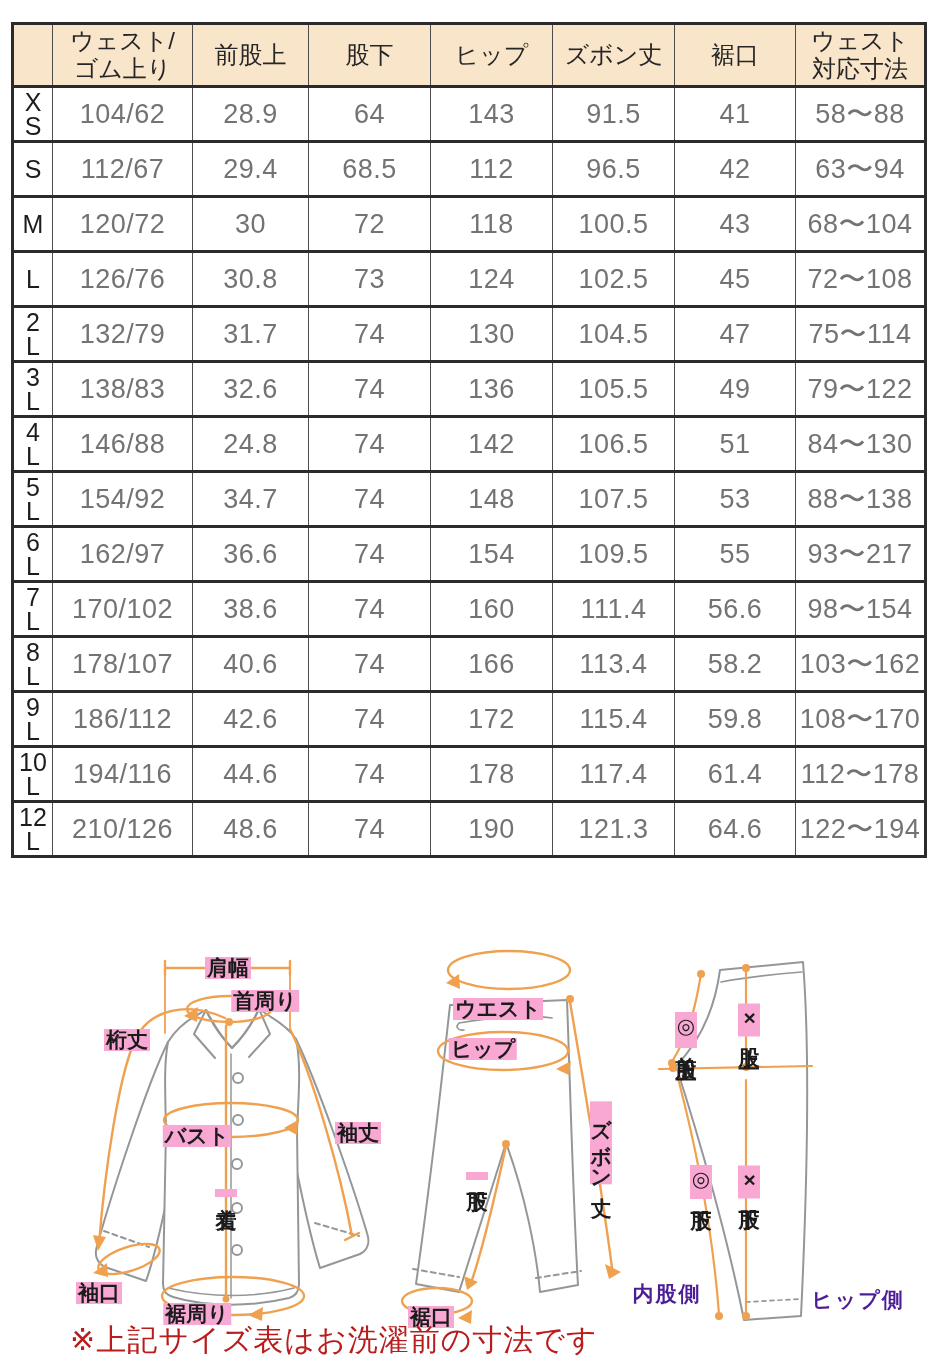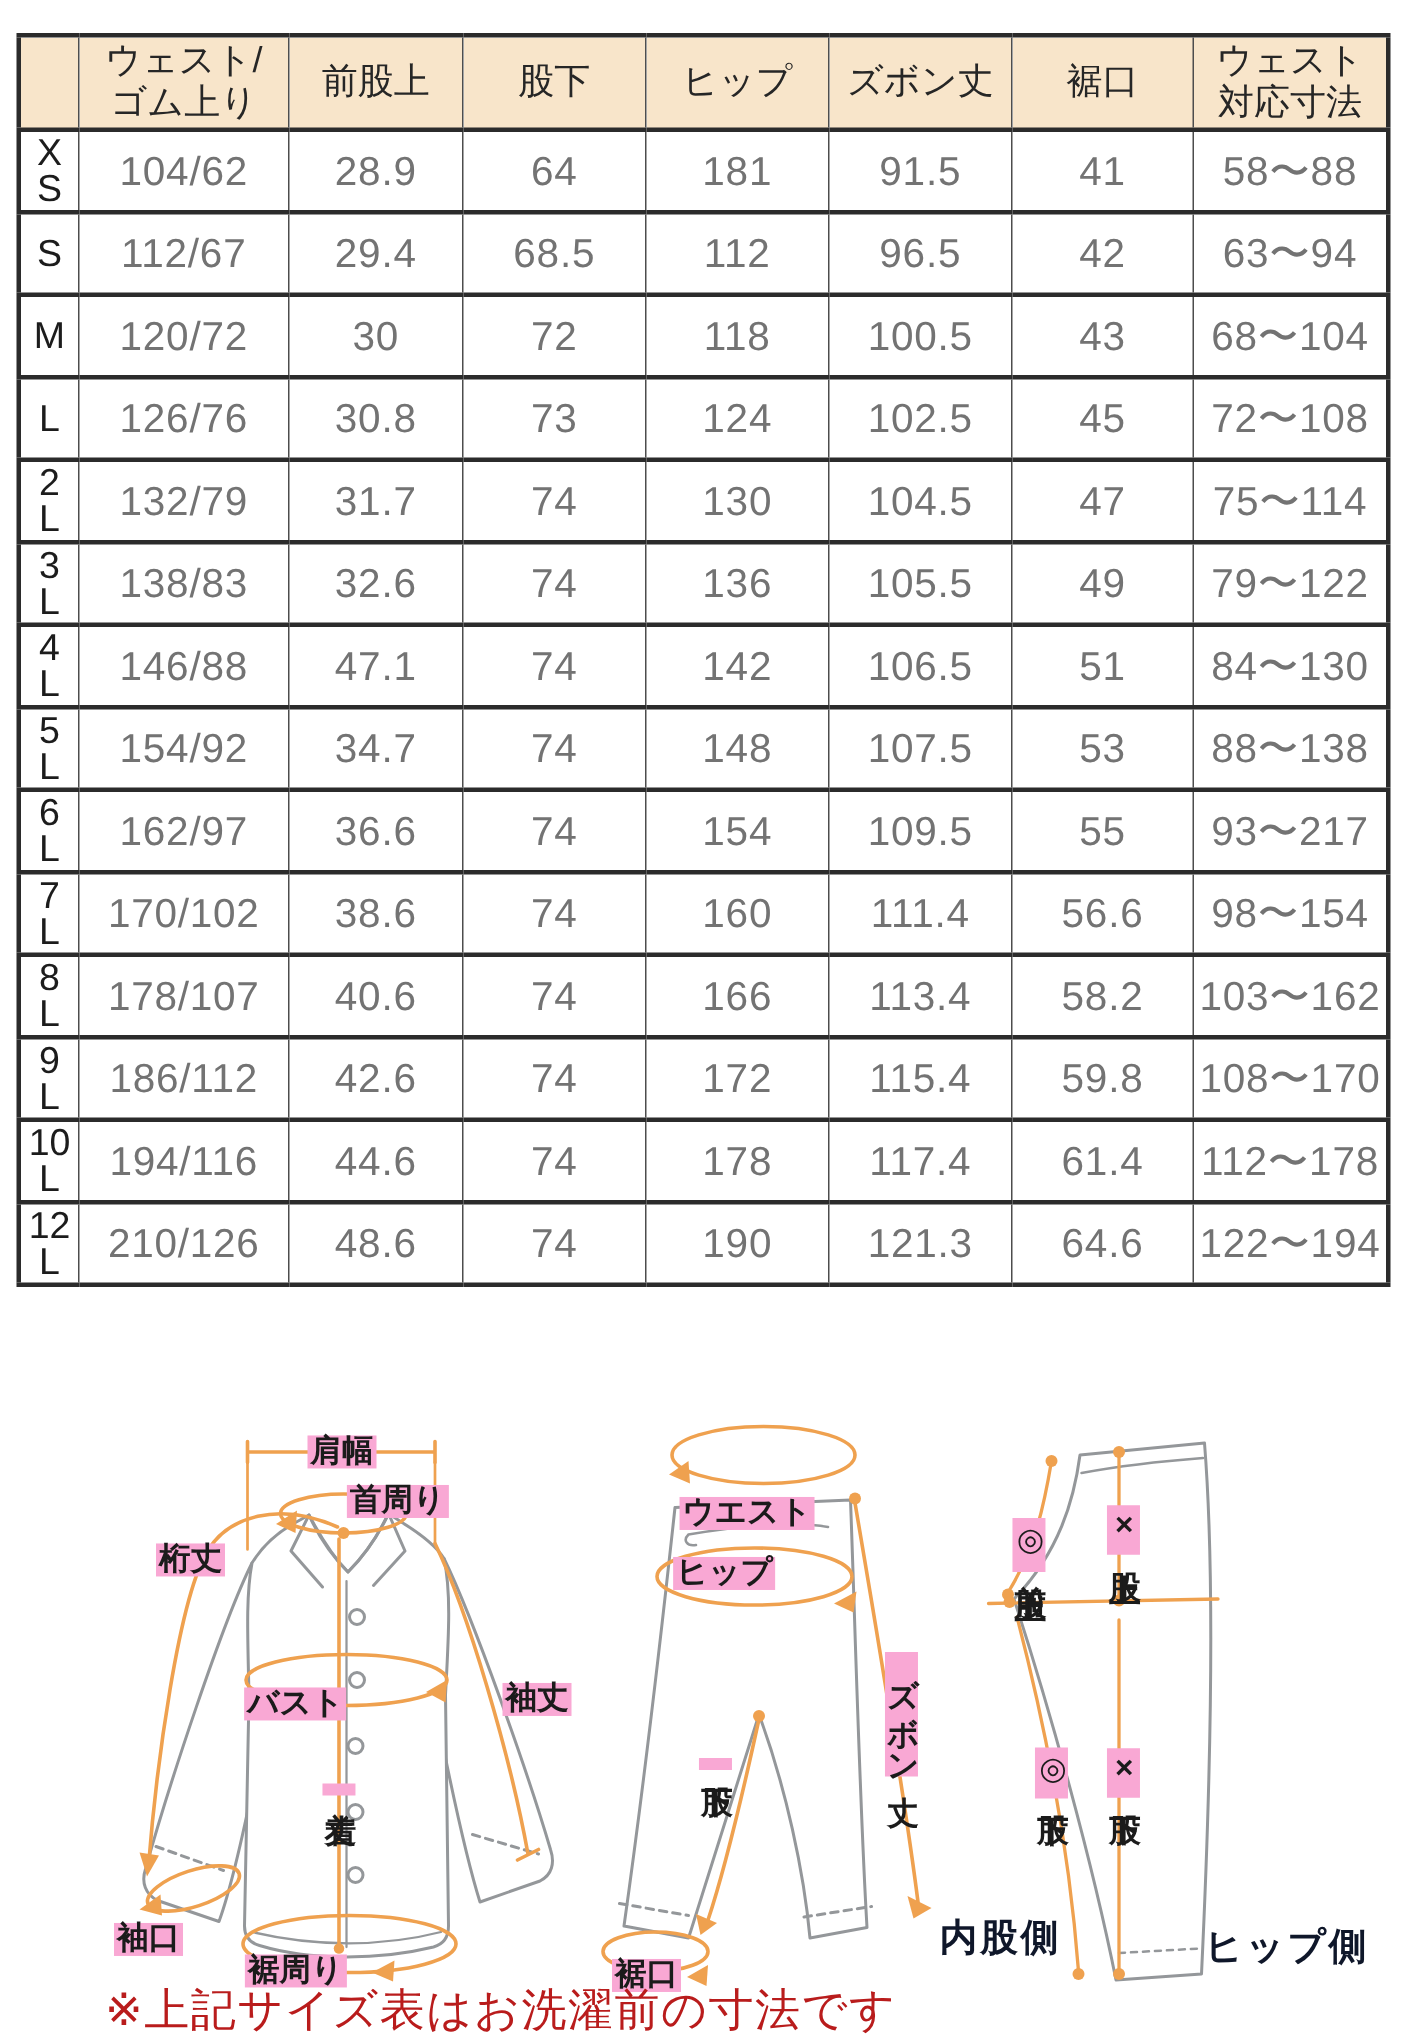--- a/index.html
+++ b/index.html
@@ -35,21 +35,21 @@
   .dlabel {
     position:absolute; transform:translate(-50%,-50%);
     font-size:21px; font-weight:bold; color:#1b1b1b;
     background:#f9a8d4; padding:0 2px; white-space:nowrap; line-height:1.05;
   }
   .dlabel.vert {
     writing-mode:vertical-rl; text-orientation:upright;
     padding:2px 0; letter-spacing:2px;
   }
   .dlabel.gray {
-    color:#0f172a; font-size:25px; background:transparent; letter-spacing:2px;font-family:Liberation Mono, monospace;
+    color:#4c1d95; font-size:21px; background:transparent; letter-spacing:2px;
   }
   .footnote {
     position:absolute; left:70px; top:1320px; font-size:30px; font-weight:normal;
     color:#b91c1c; letter-spacing:1px; background:transparent;
   }
 </style>
 </head>
 <body>
 
 <div class="page">
@@ -79,21 +79,21 @@
 対応寸法</th>
         </tr>
     </thead>
     <tbody>
         <tr>
           <td class="size-cell">X
 S</td>
           <td class="value-cell">104/62</td>
           <td class="value-cell">28.9</td>
           <td class="value-cell">64</td>
-          <td class="value-cell">181</td>
+          <td class="value-cell">143</td>
           <td class="value-cell">91.5</td>
           <td class="value-cell">41</td>
           <td class="value-cell">58〜88</td>
         </tr>
         <tr>
           <td class="size-cell">S</td>
           <td class="value-cell">112/67</td>
           <td class="value-cell">29.4</td>
           <td class="value-cell">68.5</td>
           <td class="value-cell">112</td>
@@ -140,21 +140,21 @@
           <td class="value-cell">74</td>
           <td class="value-cell">136</td>
           <td class="value-cell">105.5</td>
           <td class="value-cell">49</td>
           <td class="value-cell">79〜122</td>
         </tr>
         <tr>
           <td class="size-cell">4
 L</td>
           <td class="value-cell">146/88</td>
-          <td class="value-cell">47.1</td>
+          <td class="value-cell">24.8</td>
           <td class="value-cell">74</td>
           <td class="value-cell">142</td>
           <td class="value-cell">106.5</td>
           <td class="value-cell">51</td>
           <td class="value-cell">84〜130</td>
         </tr>
         <tr>
           <td class="size-cell">5
 L</td>
           <td class="value-cell">154/92</td>

